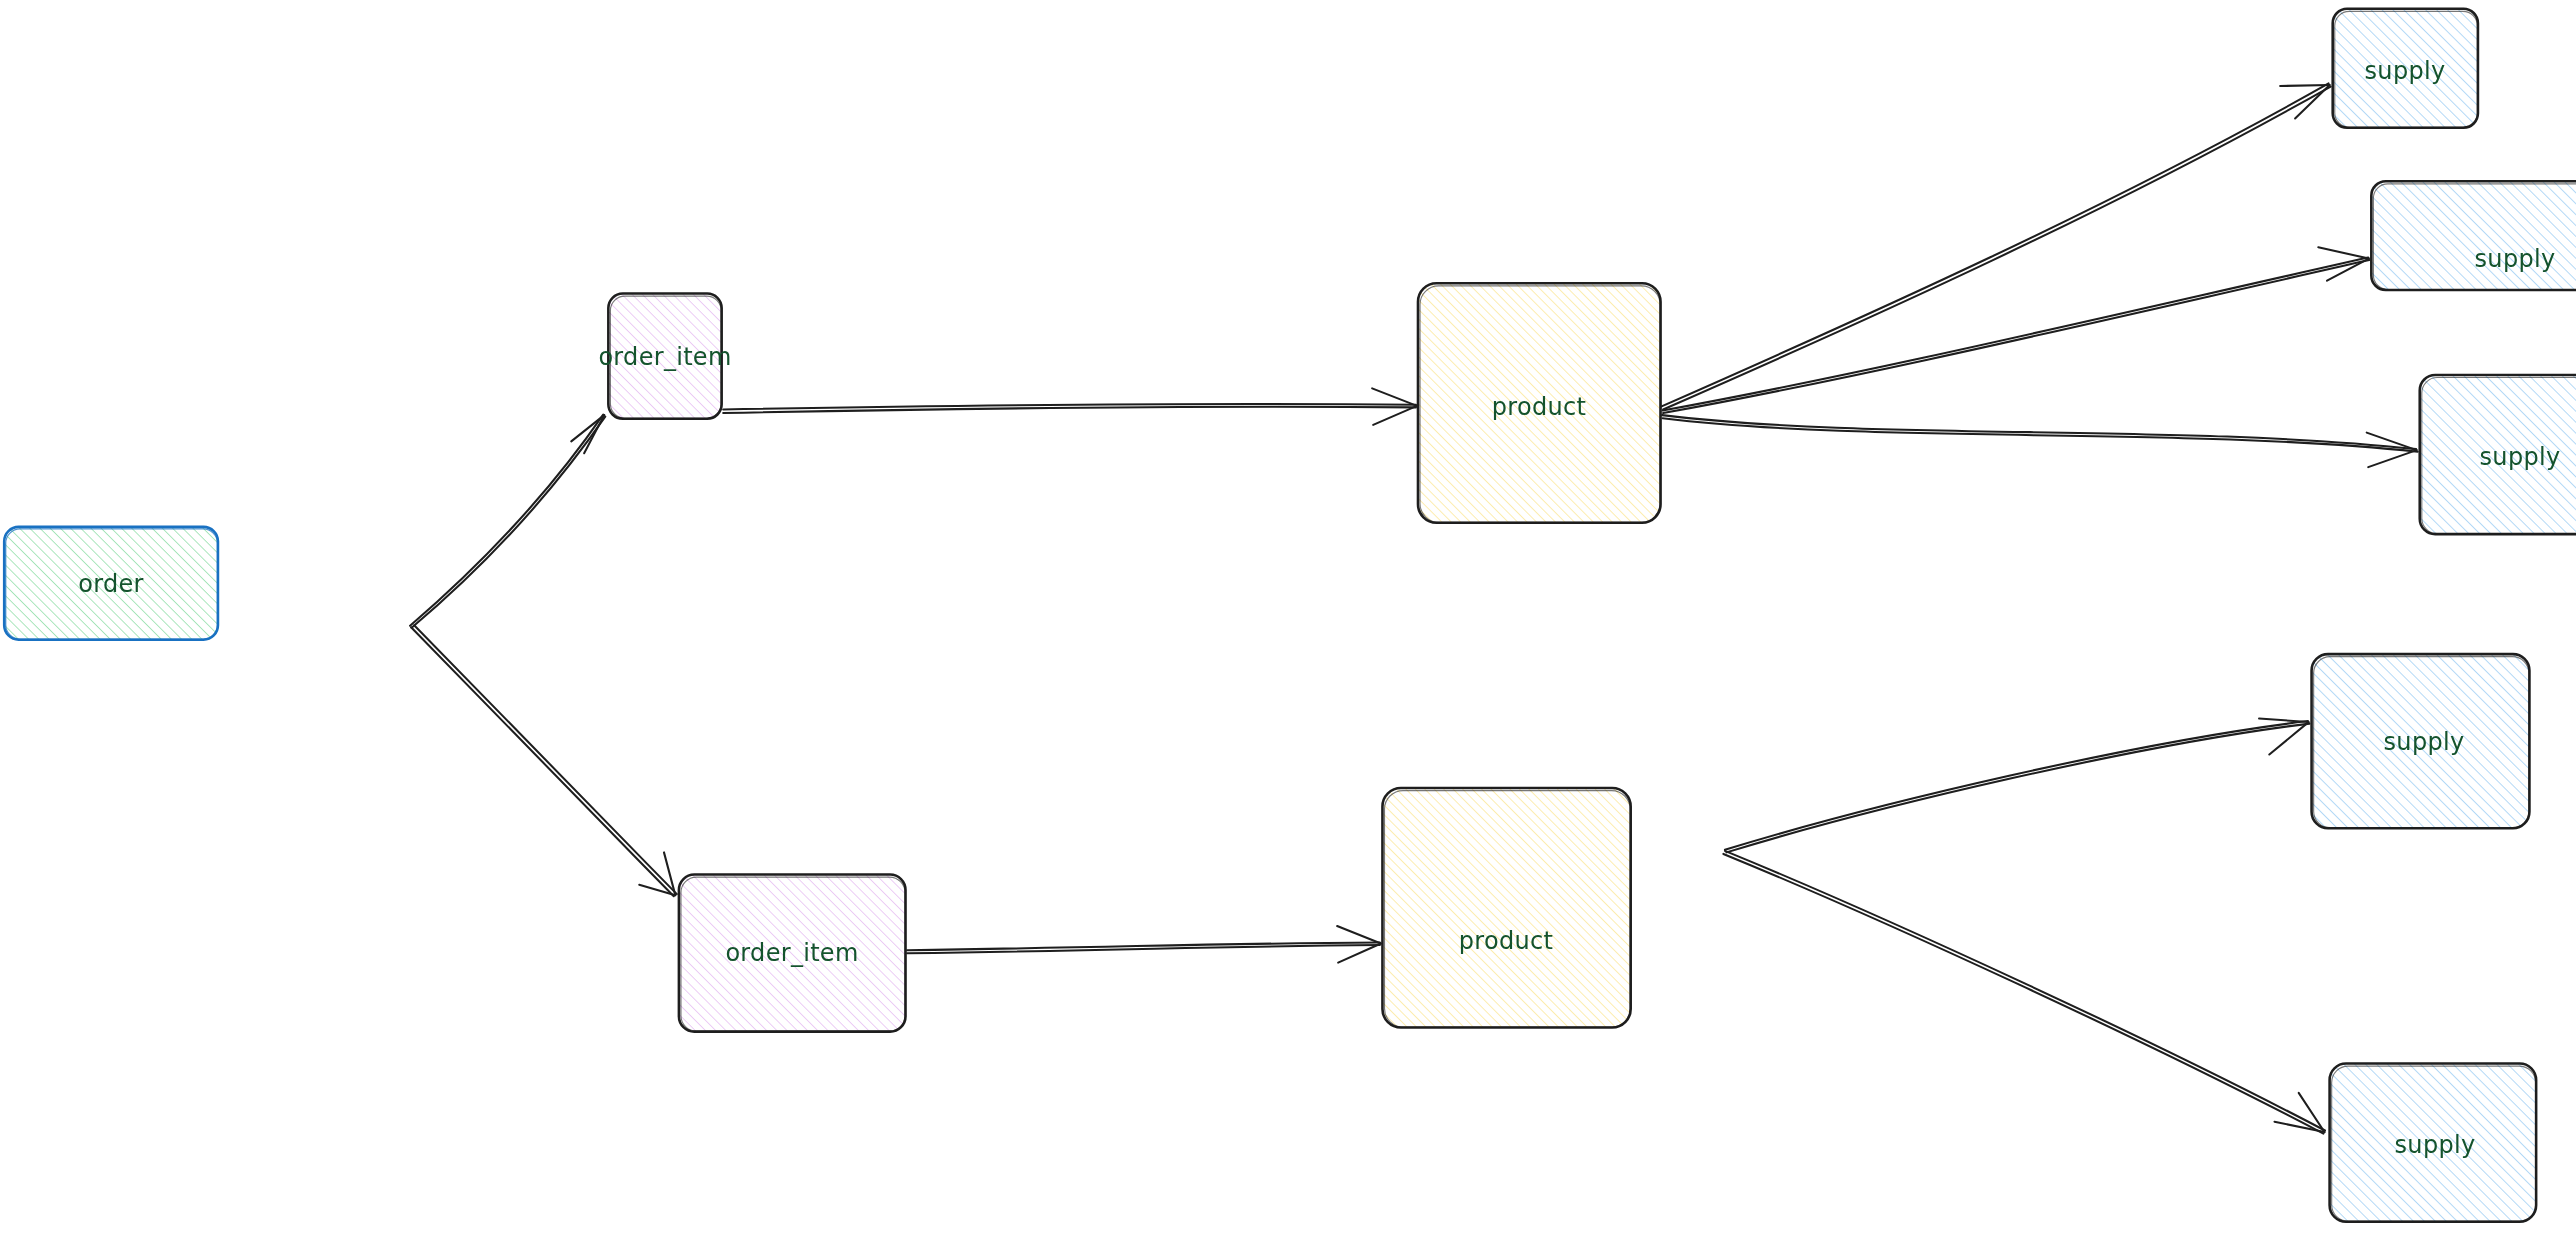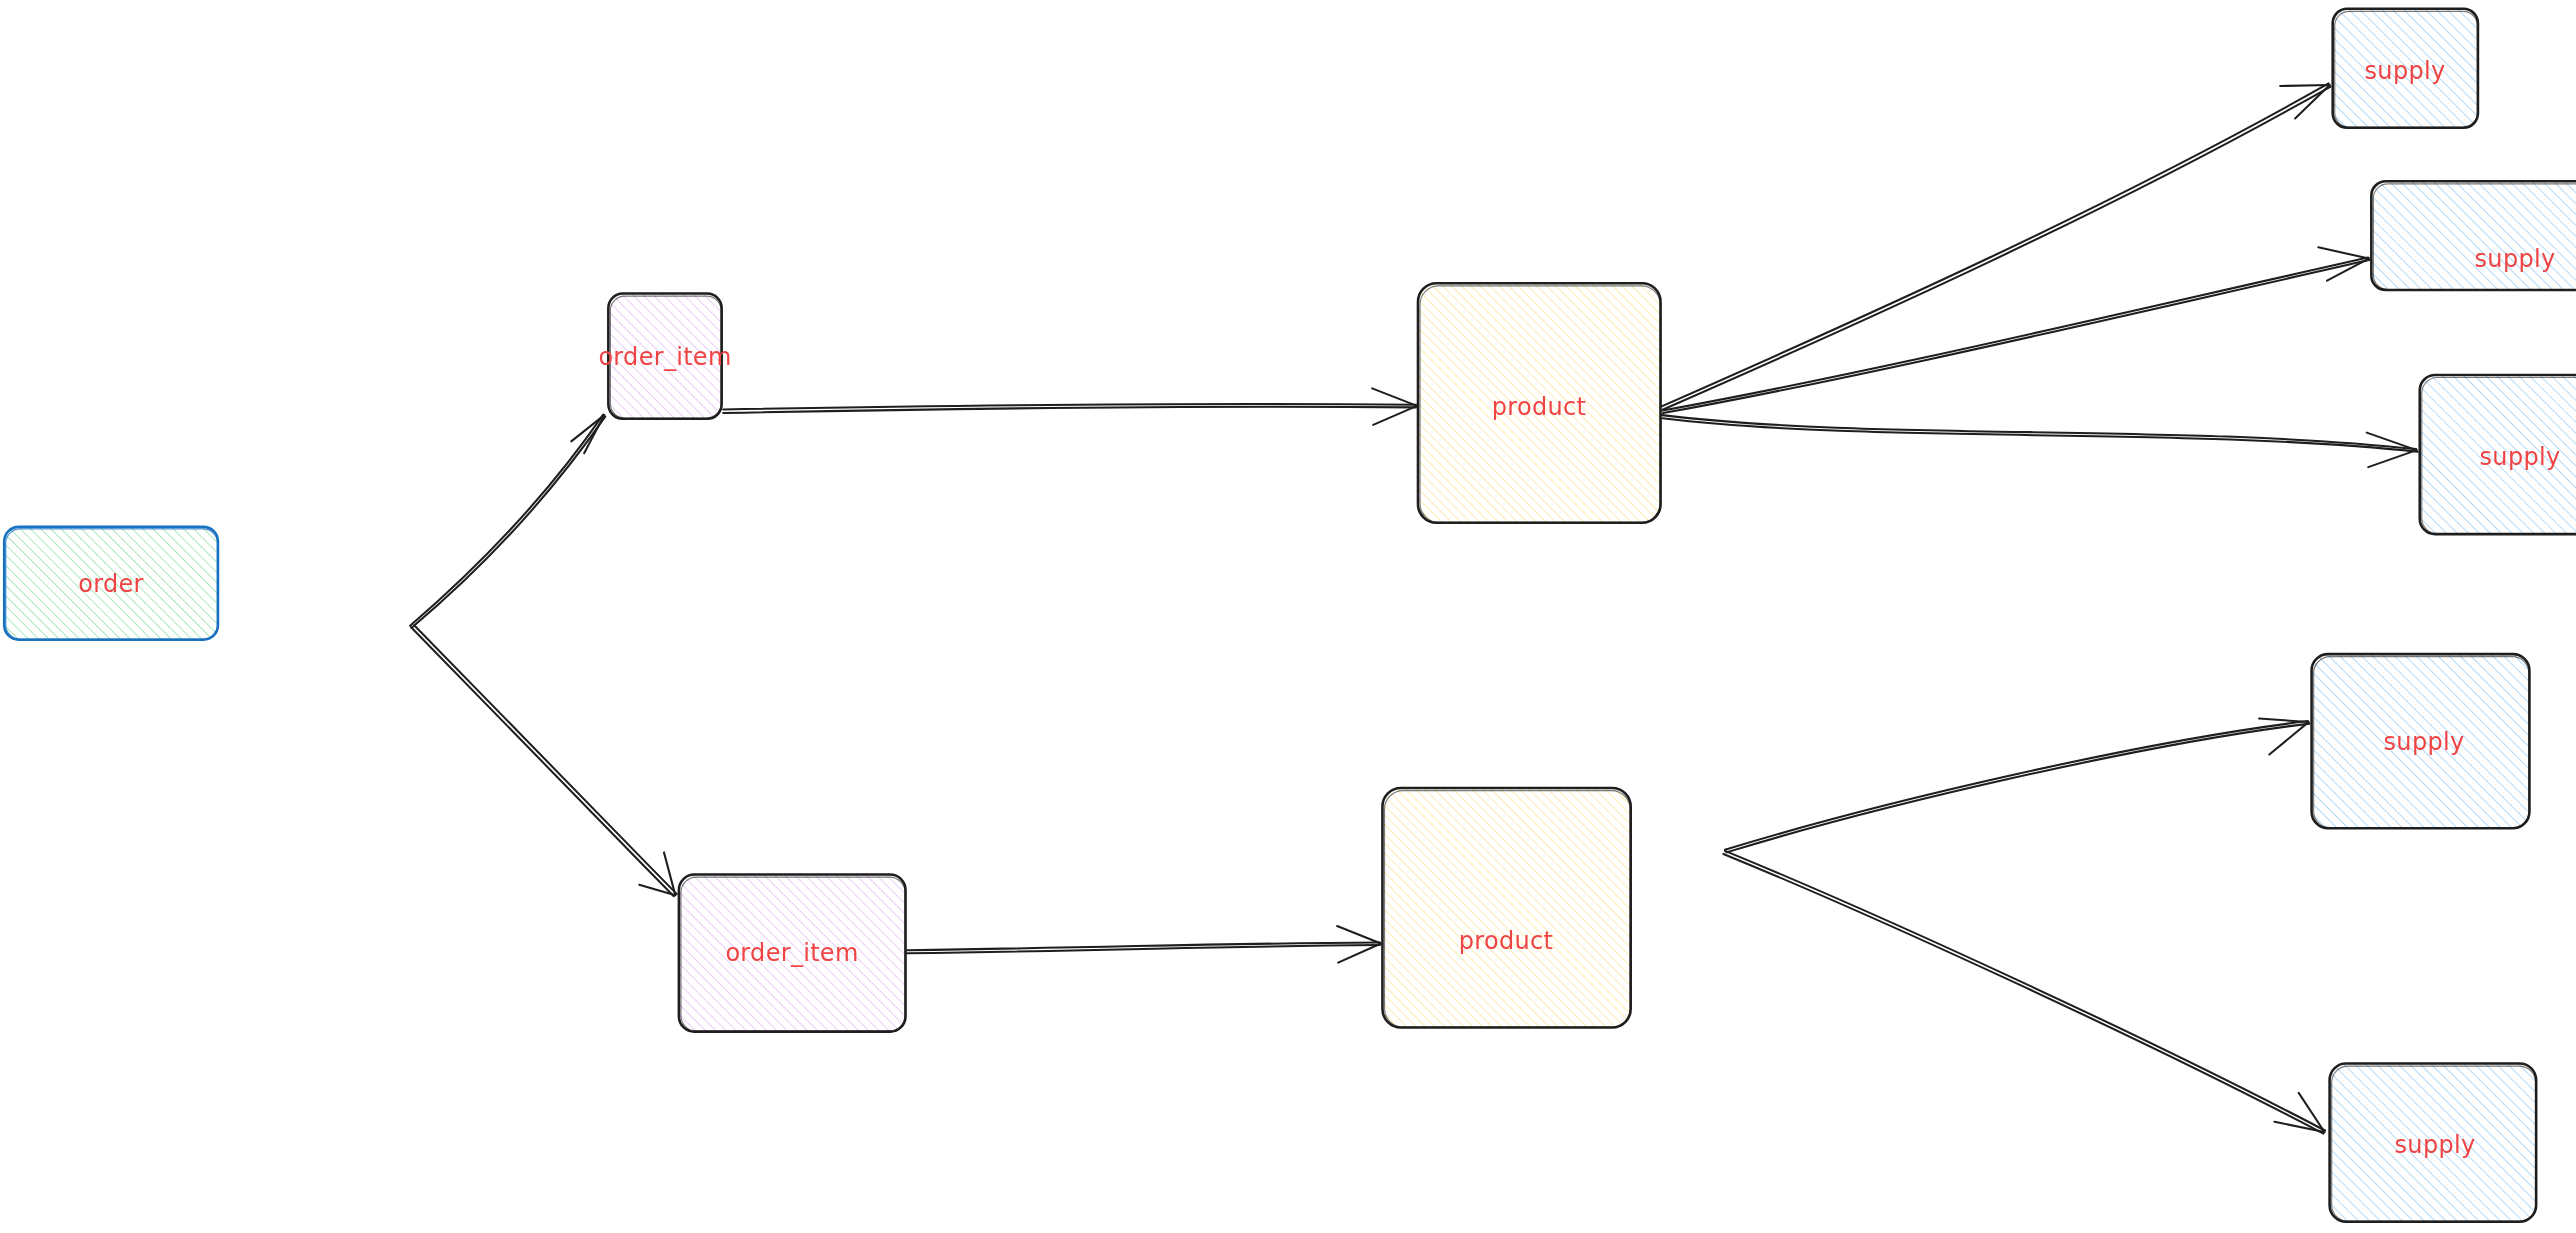--- a/index.html
+++ b/index.html
@@ -16,21 +16,21 @@
   }
   #diagram-canvas {
     position: absolute;
     inset: 0;
     width: 2700px;
     height: 1233px;
   }
   .node-label {
     position: absolute;
     transform: translate(-50%, -50%);
-    color: #ef4444;
+    color: #14532d;
     font-family: "DejaVu Sans", sans-serif;
     font-weight: 400;
     font-size: 24px;
     letter-spacing: 0.3px;
     white-space: nowrap;
     pointer-events: none;
   }
 </style>
 </head>
 <body>

